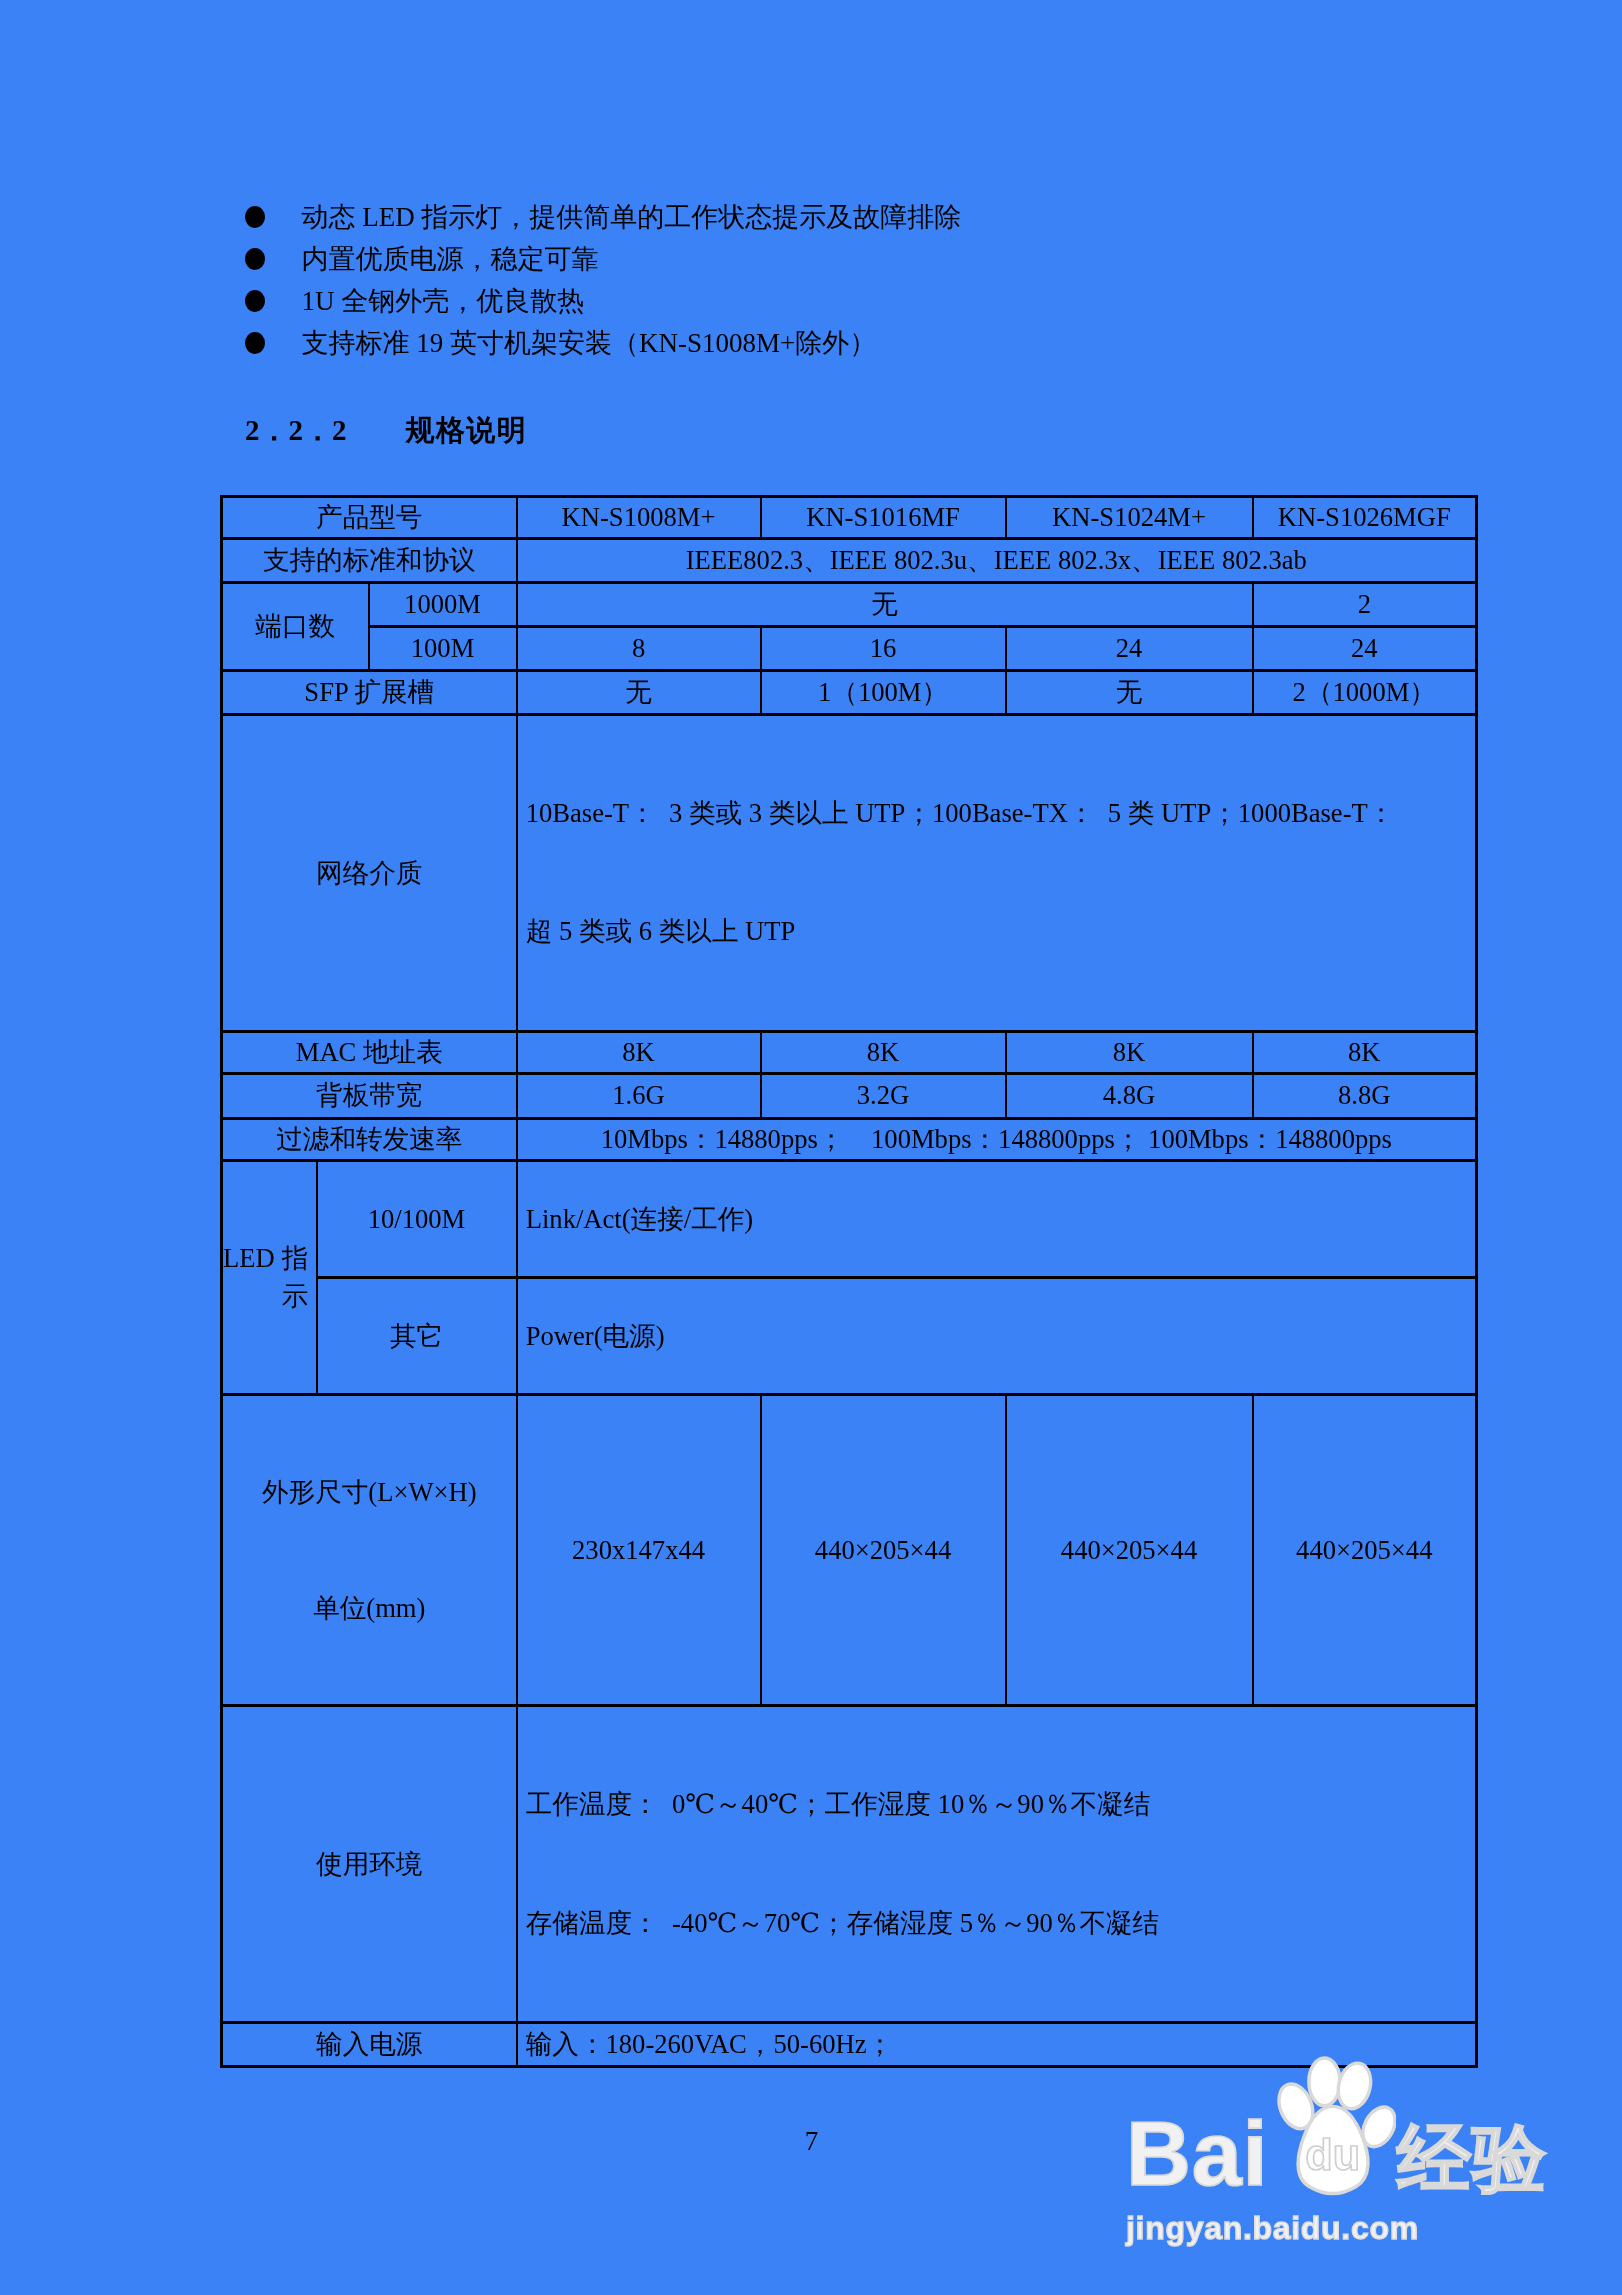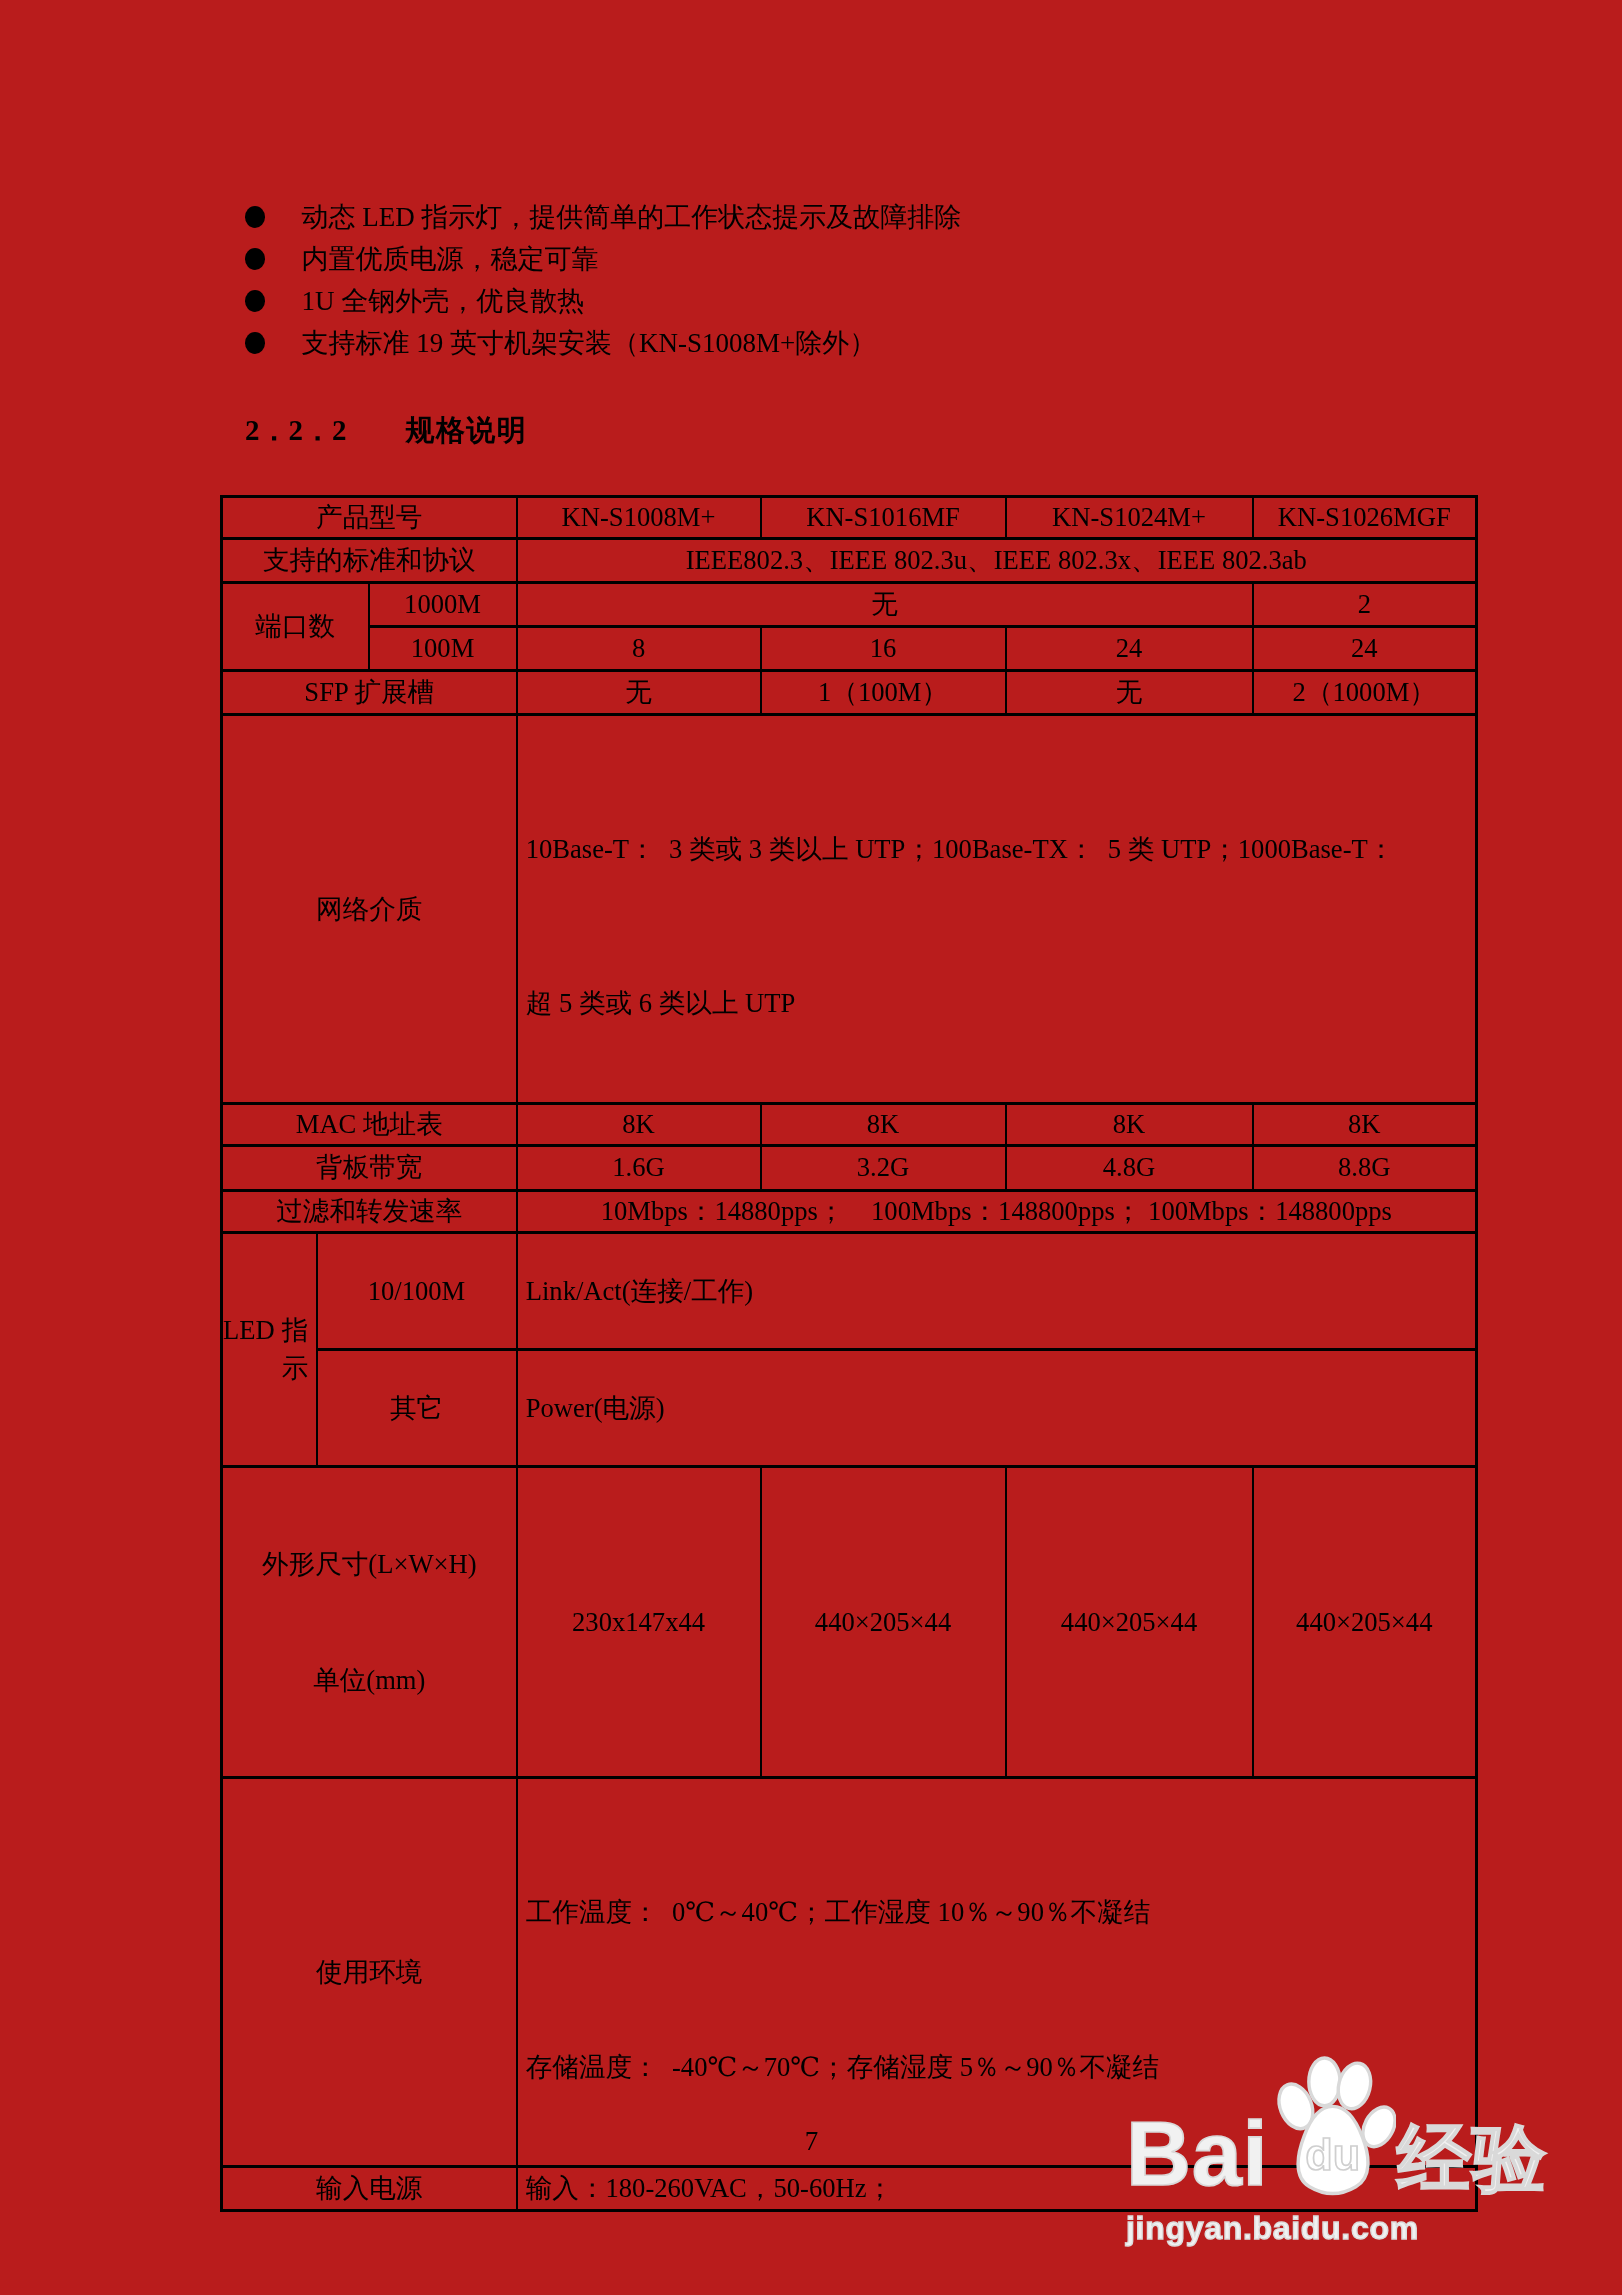--- a/index.html
+++ b/index.html
@@ -1,18 +1,18 @@
 <!DOCTYPE html>
 <html style="font-size:11px"><head>
 <meta charset="utf-8">
 <style>
   html,body { margin:0; padding:0; background:#888; }
   .page {
     position:relative; width:1623px; height:2295px; margin:0 auto;
-    background:#b91c1c; color:#000;
+    background:#3b82f6; color:#000;
     font-family:"Liberation Serif","DejaVu Serif",serif;
     overflow:hidden;
     text-decoration:underline;
   }
 
   
   .bullets { position:absolute; left:245px; top:196px; }
   .bullet-row { display:flex; align-items:center; height:42px; }
   .bullet-dot { width:20.4px; height:22px; background:#000; border-radius:50%; margin-right:36px; flex:none; }
   .bullet-text { font-size:27px; white-space:pre; }
@@ -25,21 +25,21 @@
   
   table.spec { position:absolute; left:220px; top:495px; width:1256px;
                border-collapse:collapse; table-layout:fixed;
                border:3.4px solid #000; }
   table.spec td {
     border:2px solid #000; border-top-width:3.4px; border-bottom-width:3.4px;
     font-size:26.6px; text-align:center; vertical-align:middle;
     padding:0; white-space:pre-wrap; overflow:hidden; line-height:1.45;
   }
   table.spec td.left { text-align:left; padding-left:8.2px; }
-  table.spec td .ln { line-height:1.55;margin-top:36px; }
+  table.spec td .ln { line-height:1.55; }
   .vcell { display:flex; flex-direction:row; justify-content:space-around; height:100%; }
 
   
   .page-number { position:absolute; top:2126px; left:0; width:100%;
                  text-align:center; font-size:27px; }
 
   
   .watermark { position:absolute; left:1126px; top:2053px;
                font-family:"Liberation Sans","DejaVu Sans",sans-serif;
                font-weight:bold; color:#f1f1f1;

